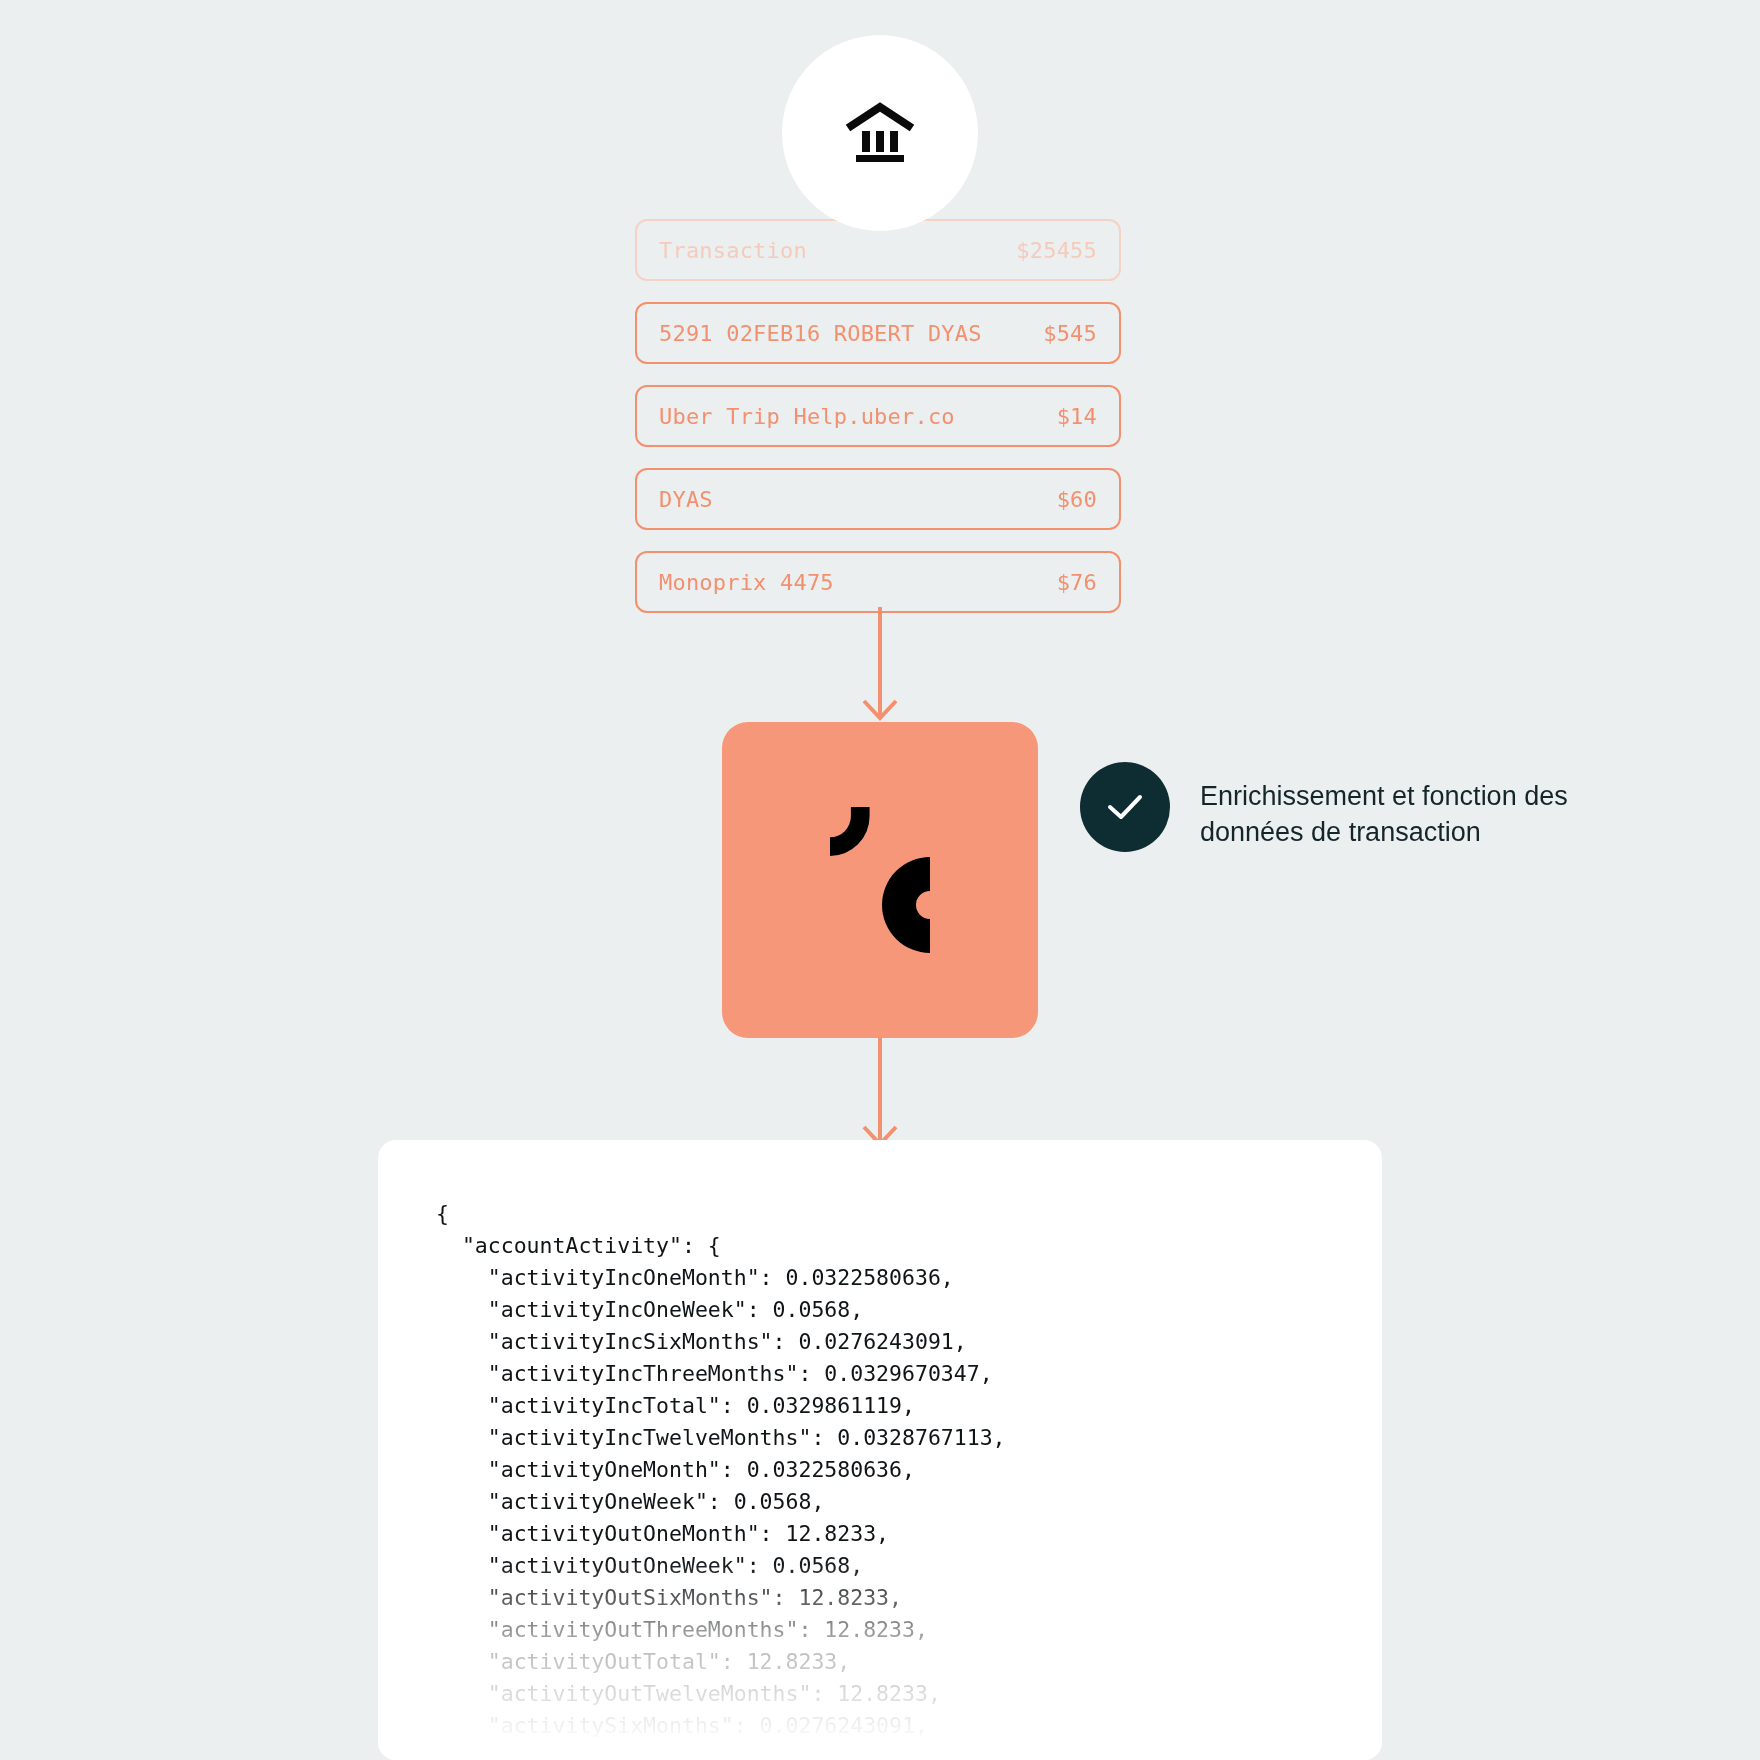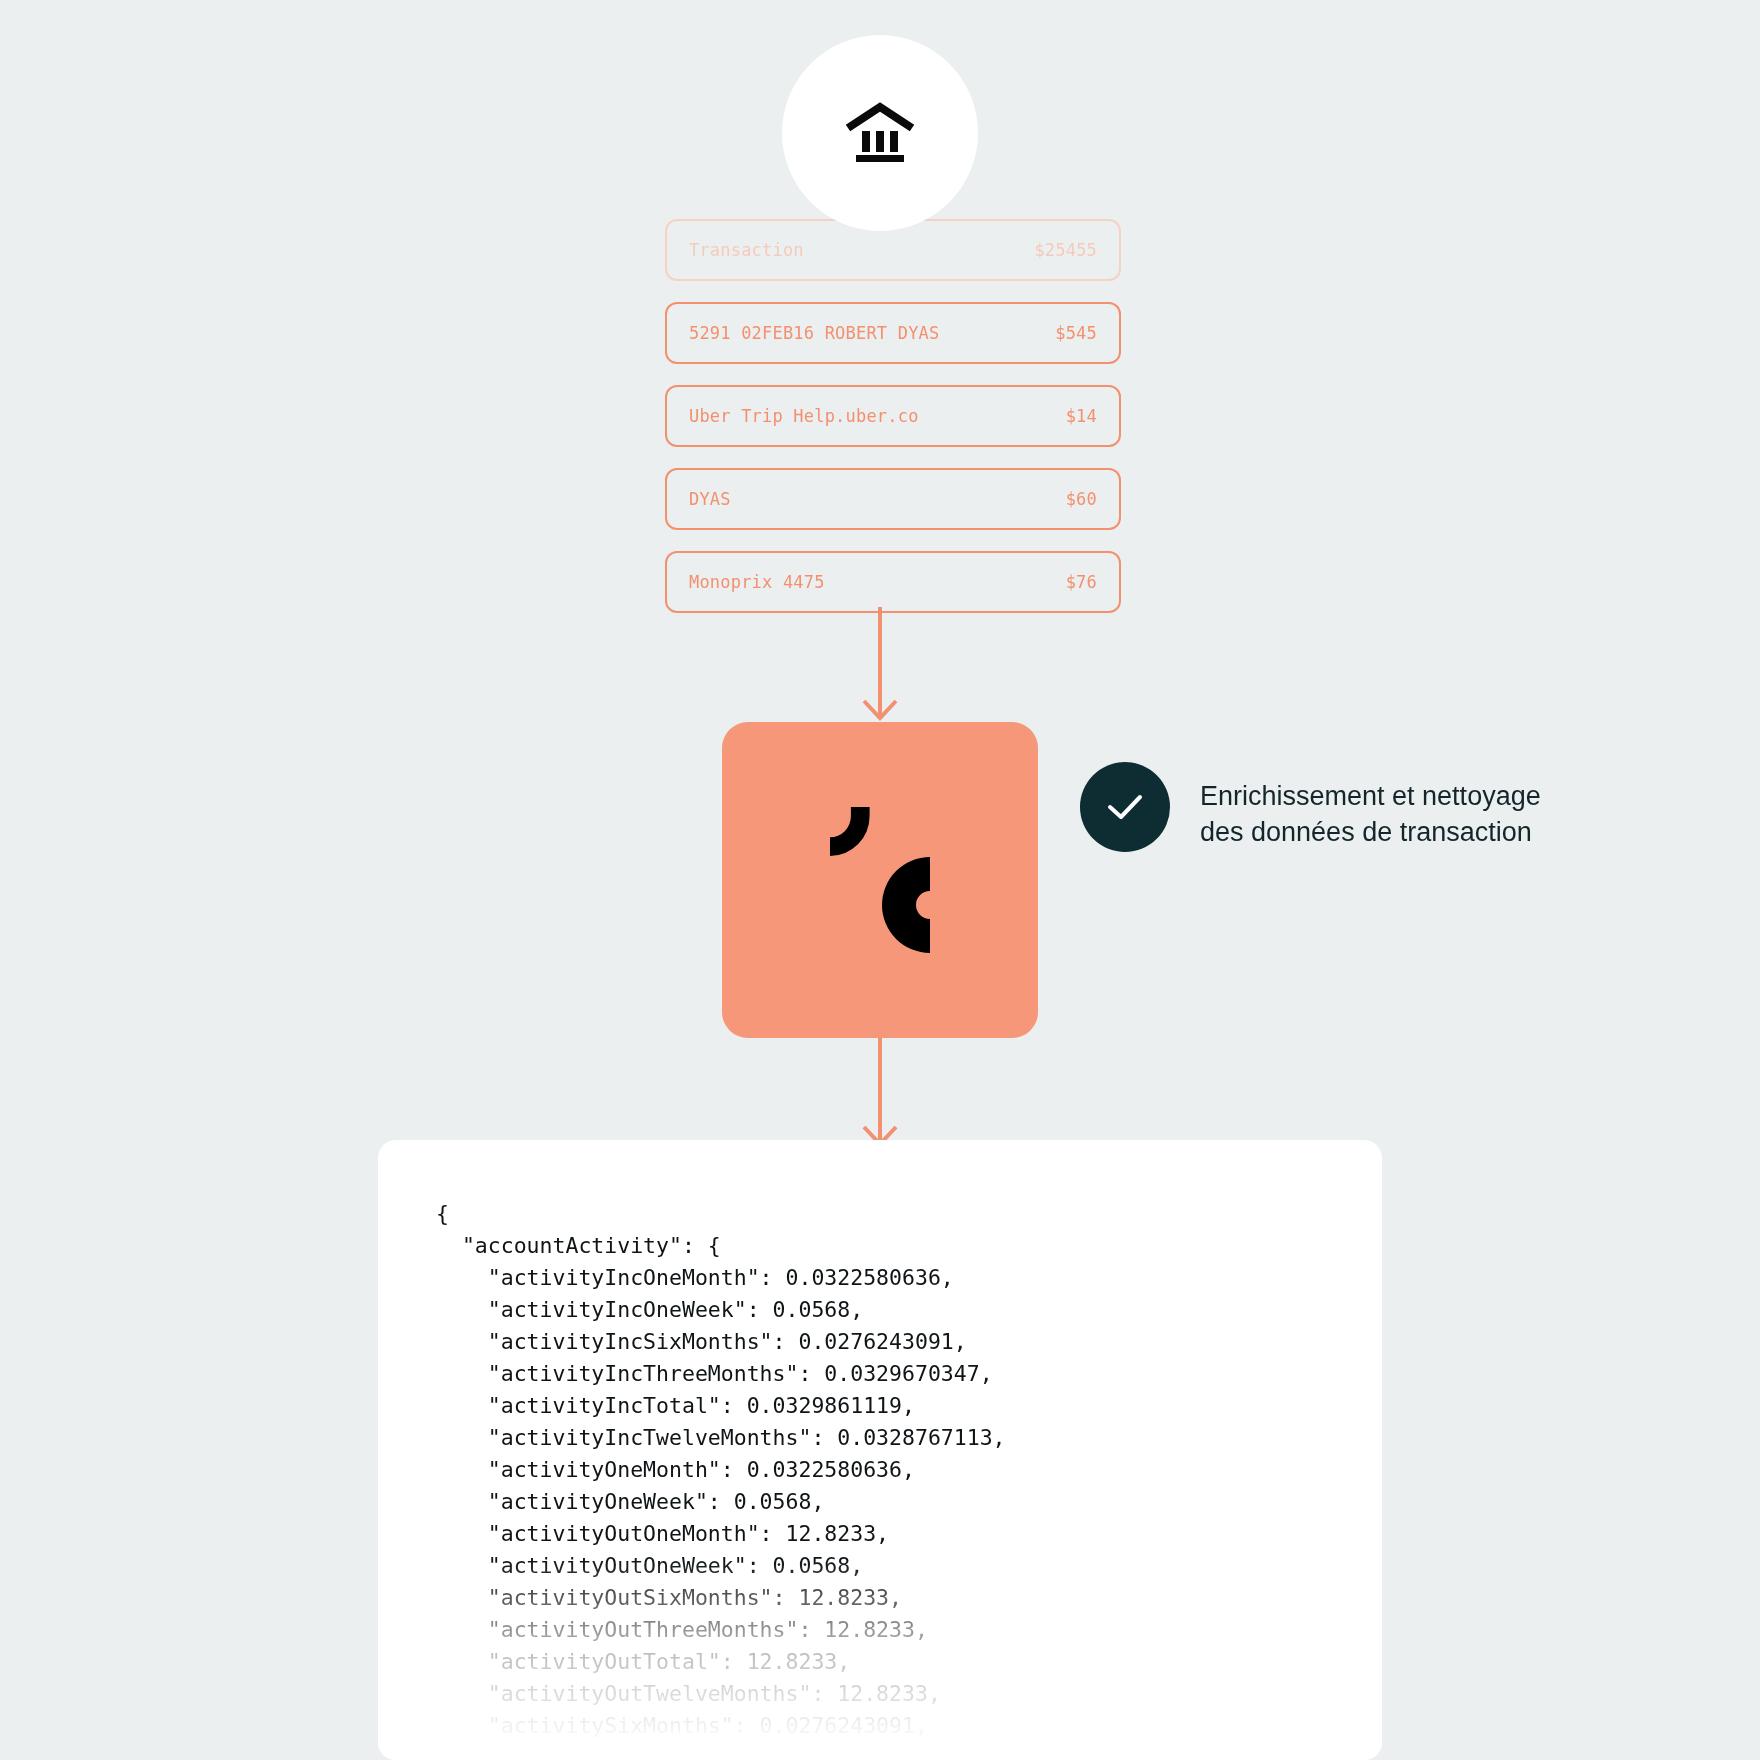--- a/index.html
+++ b/index.html
@@ -50,24 +50,23 @@
   .tx-row {
     height: 62px;
     border: 2px solid #f3906f;
     border-radius: 12px;
     display: flex;
     align-items: center;
     justify-content: space-between;
     padding: 0 22px;
     margin-bottom: 21px;
     font-family: "DejaVu Sans Mono", monospace;
-    font-size: 17px;
+    font-size: 22px;
     color: #f3906f;
     letter-spacing: 0.2px;
-    margin-left: 30px;
   }
   .tx-row.faded {
     border-color: #f6d2c4;
     color: #f4cbbb;
   }
   .tx-amount { font-family: "DejaVu Sans Mono", monospace; }
 
   
   .arrow {
     position: absolute;
@@ -223,21 +222,21 @@
   </div>
 
   <div class="features">
 
     <div class="feature">
       <span class="check-circle">
         <svg class="check-icon" viewBox="0 0 38 28" aria-hidden="true">
           <path d="M4 14 L15 24 L34 4" fill="none" stroke="#ffffff" stroke-width="4" stroke-linecap="round" stroke-linejoin="round"></path>
         </svg>
       </span>
-      <span class="feature-text">Enrichissement et nettoyage des données de transaction</span>
+      <span class="feature-text">Enrichissement et fonction des données de transaction</span>
     </div>
 
 
   </div>
 
   <svg class="arrow arrow-bottom" width="50" height="112" viewBox="0 0 50 112" aria-hidden="true">
     <path d="M25 0 L25 106" stroke="#f3906f" stroke-width="4" fill="none"></path>
     <path d="M9 90 L25 107 L41 90" stroke="#f3906f" stroke-width="4" fill="none" stroke-linecap="butt"></path>
   </svg>
 

